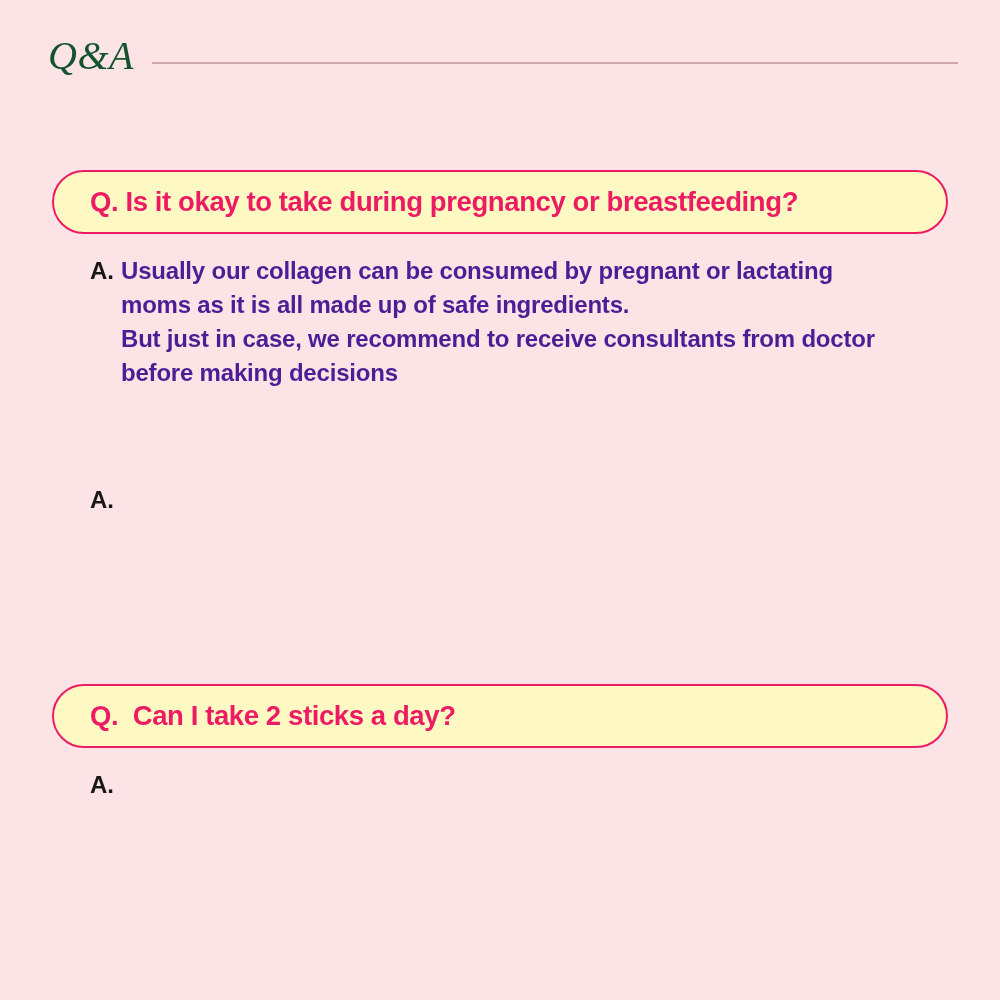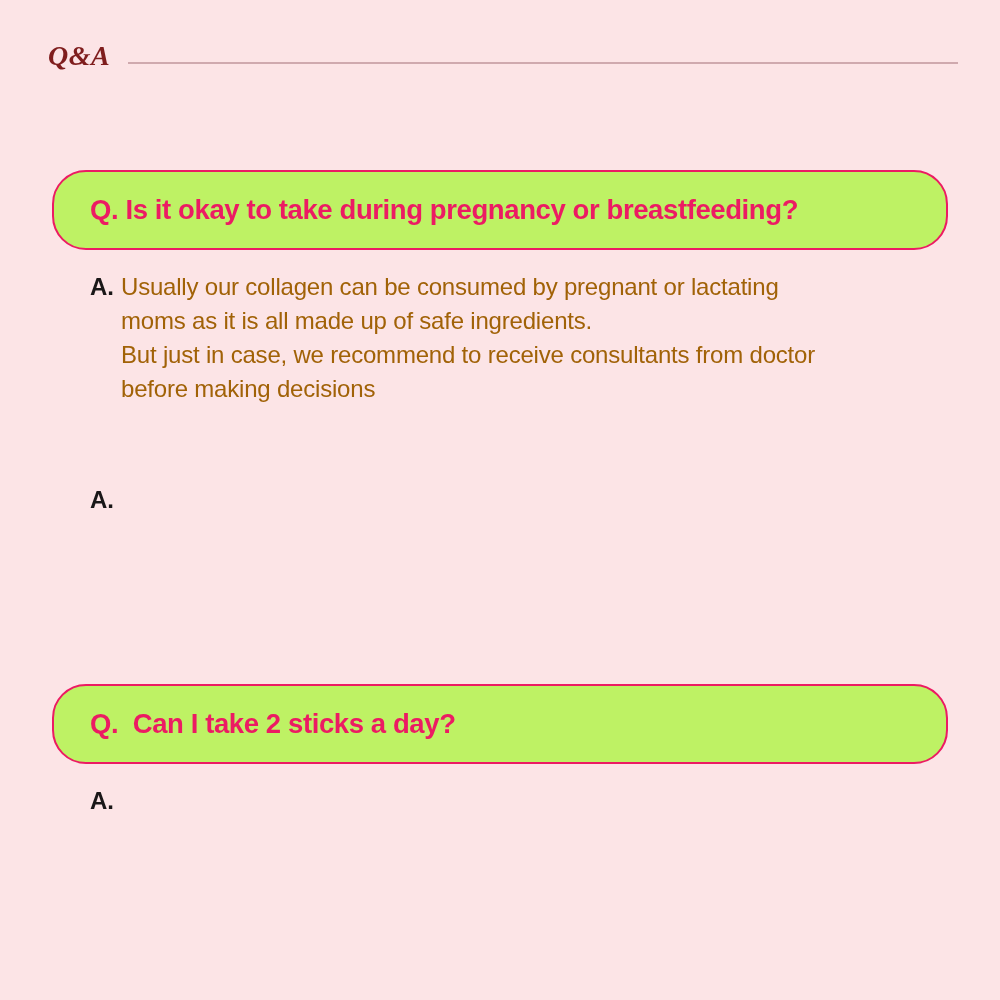--- a/index.html
+++ b/index.html
@@ -28,24 +28,24 @@
     left: 48px;
     top: 34px;
     right: 40px;
     height: 48px;
     display: flex;
     align-items: center;
   }
   .header-title {
     font-family: "Liberation Serif", serif;
     font-style: italic;
-    font-weight: 700;
-    font-size: 28px;
+    font-weight: 400;
+    font-size: 40px;
     line-height: 1;
-    color: #7f1d1d;
+    color: #14532d;
     letter-spacing: 0.5px;
     white-space: nowrap;
     padding-bottom: 4px;
   }
   .header-rule {
     flex: 1 1 auto;
     height: 2px;
     background: #cfa9ae;
     margin-left: 18px;
     margin-right: 2px;
@@ -65,24 +65,24 @@
     left: 52px;
     width: 896px;
   }
   .qa-block.b1 { top: 170px; }
   .qa-block.b2 { top: 463px; }
   .qa-block.b3 { top: 684px; }
 
   .question-pill {
     box-sizing: border-box;
     width: 896px;
-    height: 80px;
+    height: 64px;
     border: 2px solid #ec1b63;
     border-radius: 34px;
-    background: #bef264;
+    background: #fef9c3;
     display: flex;
     align-items: center;
     padding: 0 36px;
   }
   .question-text {
     font-family: "Liberation Sans", sans-serif;
     font-weight: 700;
     font-size: 27.5px;
     line-height: 1;
     color: #ec1b63;
@@ -100,24 +100,24 @@
     font-family: "Liberation Sans", sans-serif;
     font-weight: 700;
     font-size: 24px;
     line-height: 34px;
     color: #1a1718;
     flex: 0 0 auto;
     white-space: pre;
   }
   .answer-body {
     font-family: "Liberation Sans", sans-serif;
-    font-weight: 400;
+    font-weight: 700;
     font-size: 24px;
     line-height: 34px;
-    color: #a16207;
+    color: #4c1d95;
     letter-spacing: -0.2px;
     white-space: pre-line;
     margin-left: 7px;
   }
   .answer.wide .answer-body { margin-left: 12px; }
 </style>
 </head>
 <body>
 
 <div class="page">

